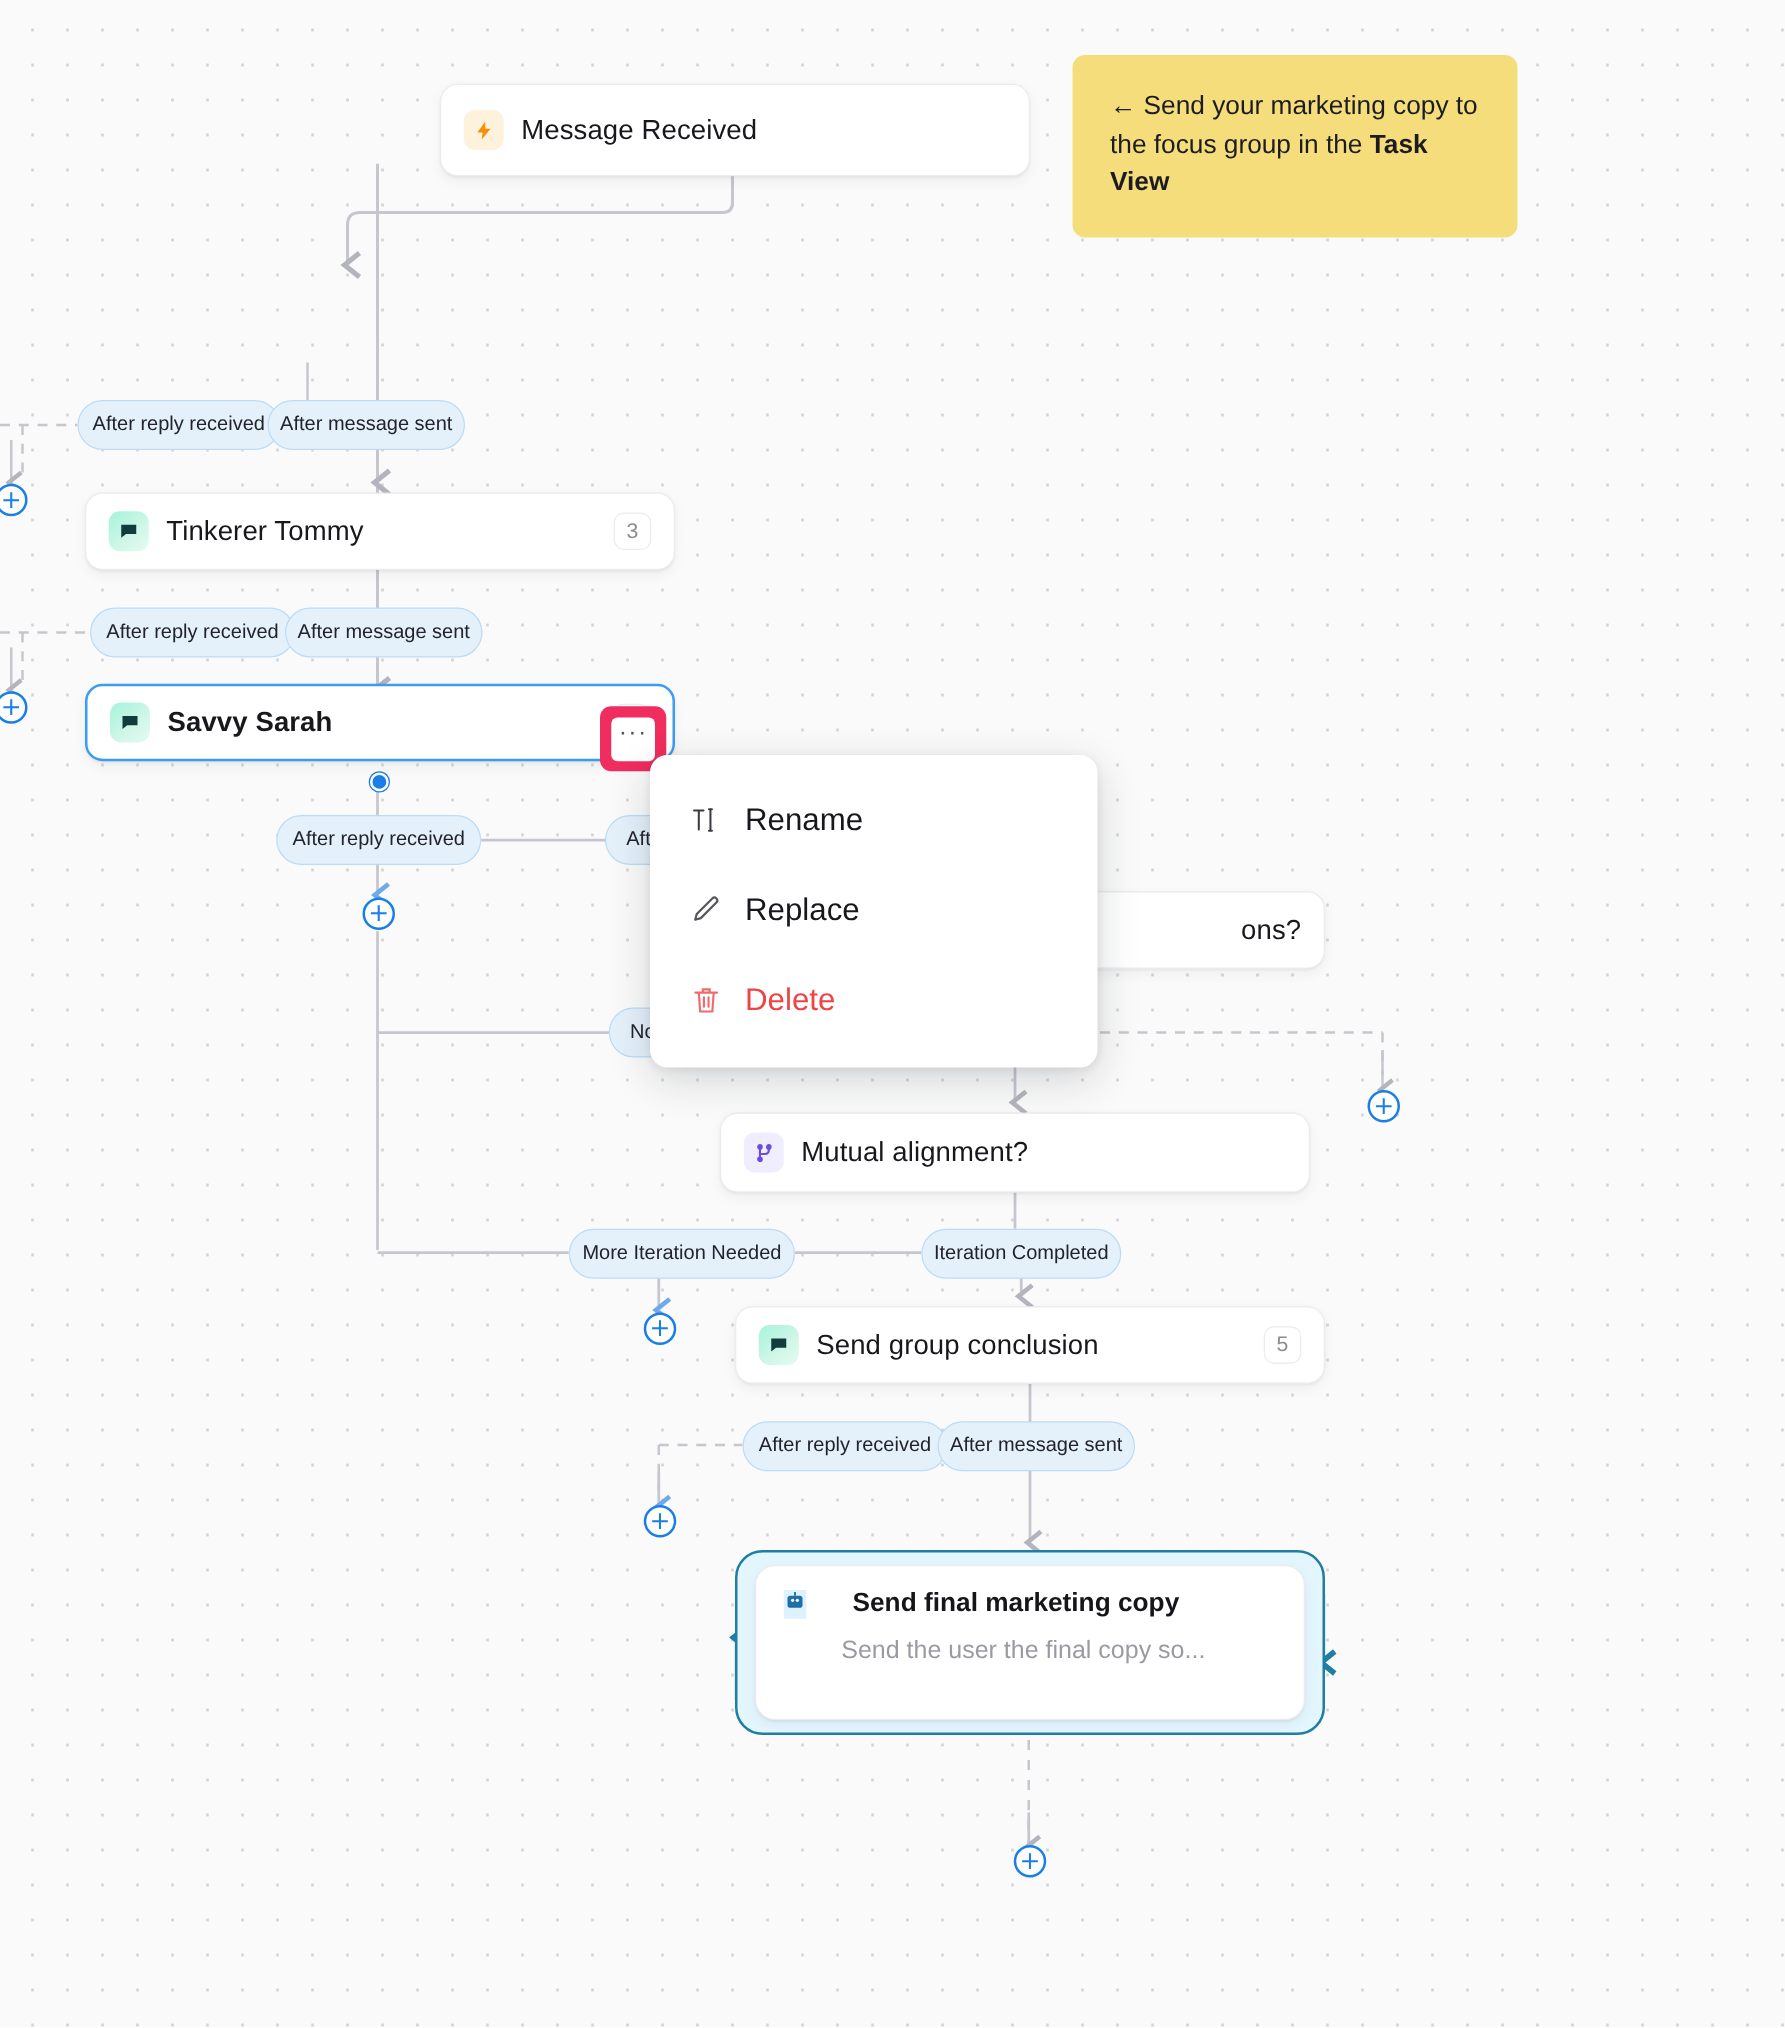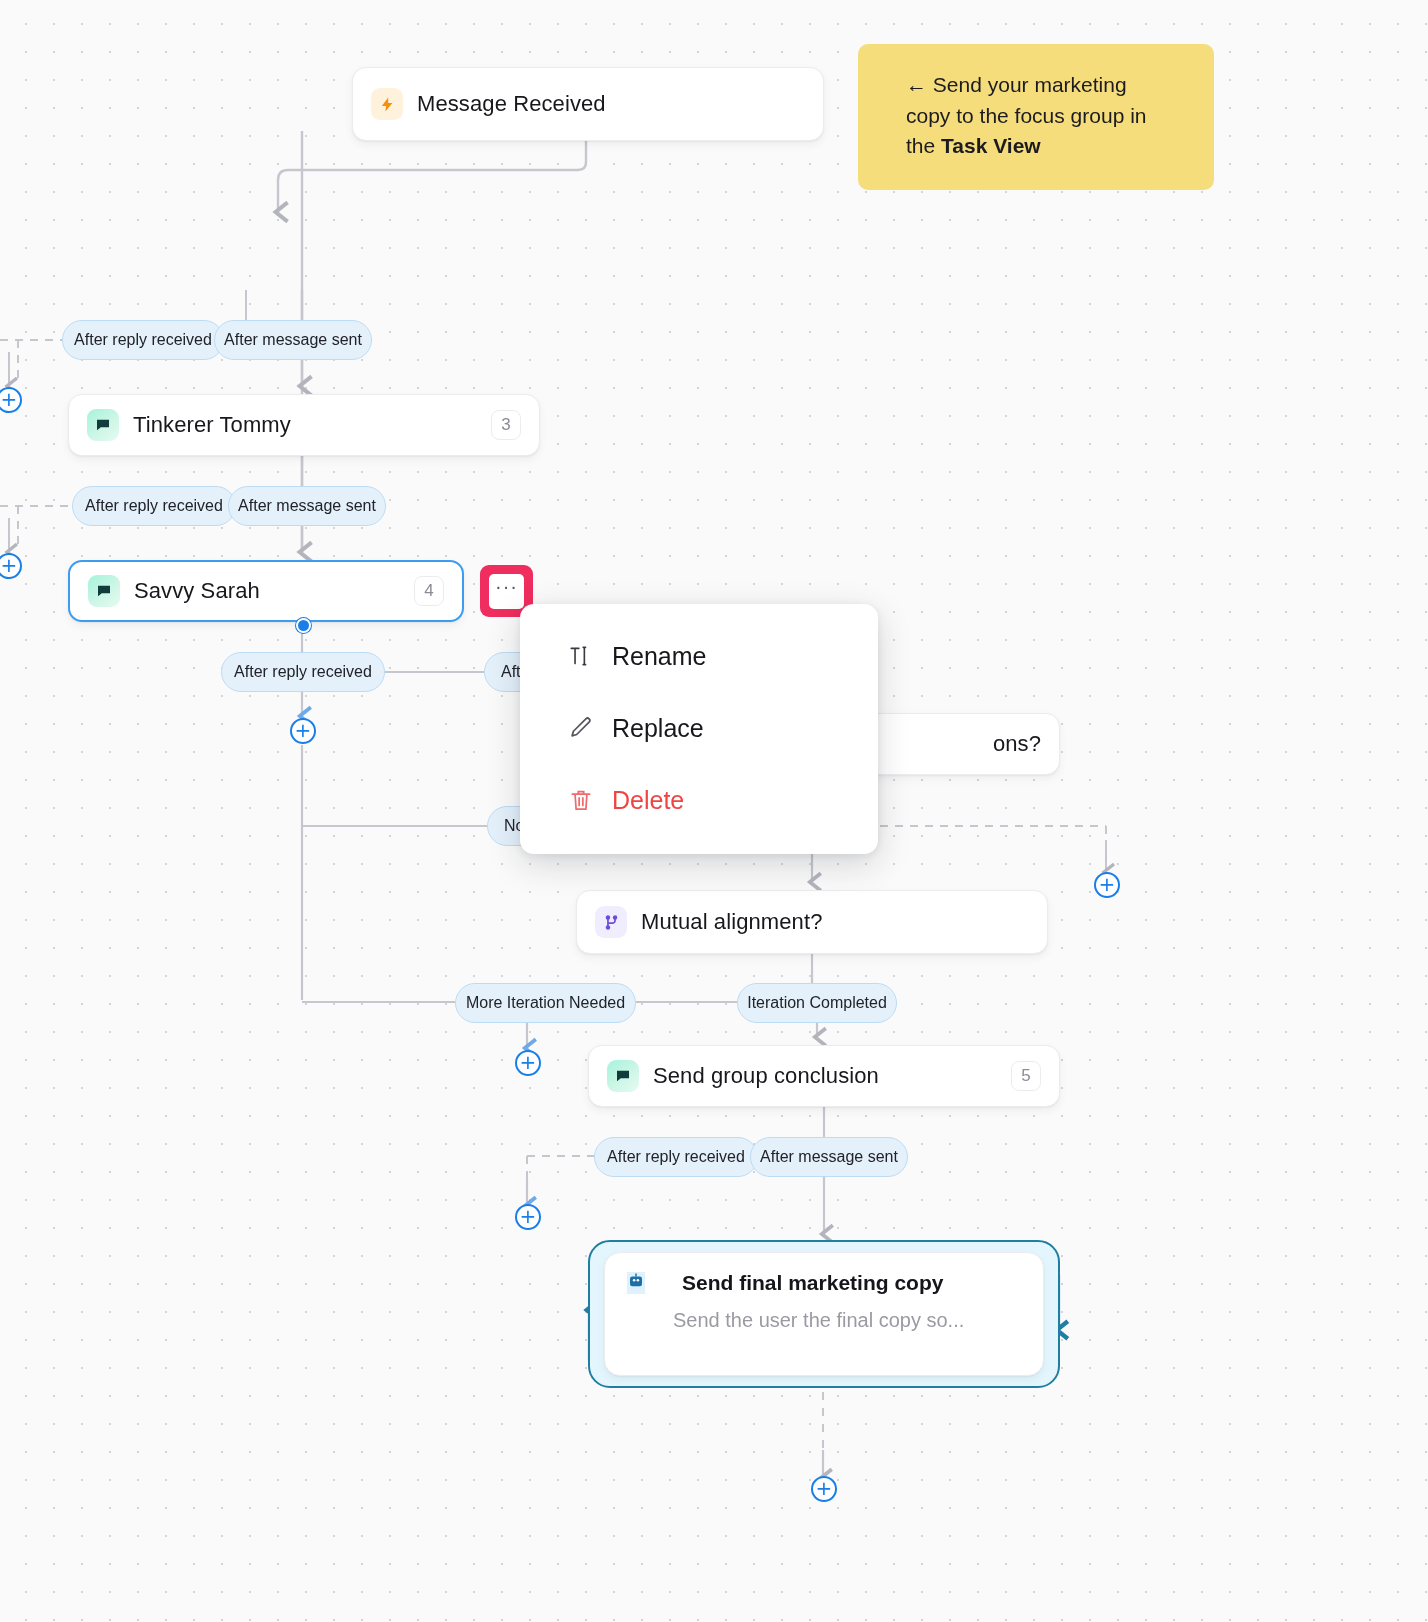--- a/index.html
+++ b/index.html
@@ -58,22 +58,22 @@
   .ico-chat    { background: linear-gradient(140deg,#a5f3dc 0%,#cdf6e6 55%,#e6fbf3 100%); }
   .ico-branch  { background: #f0edfe; }
   .ico-bot     { background: #def1fd; }
 
   
   #node-trigger { left: 352px; top: 67px; width: 472px; height: 74px; border-radius: 14px; }
 
   
   #node-johnny { left: 44px;  top: 228px; width: 472px; height: 62px; }
   #node-tommy  { left: 68px;  top: 394px; width: 472px; height: 62px; align-items: center; }
-  #node-sarah  { left: 68px;  top: 560px; width: 396px; height: 62px;
-                 border: 2px solid #3b9cf0; }
+  #node-sarah  { left: 68px;  top: 547px; width: 472px; height: 62px;
+                 border: 2px solid #3b9cf0; font-weight: bold; }
   #node-conclusion { left: 588px; top: 1045px; width: 472px; height: 62px; }
 
   
   #node-objections { left: 588px; top: 713px; width: 472px; height: 62px; }
   #node-objections .title { position: absolute; right: 18px; }
 
   
   #node-align { left: 576px; top: 890px; width: 472px; height: 64px; }
 
   
@@ -126,21 +126,21 @@
     font-family: "DejaVu Sans", sans-serif;
     padding-bottom: 2px;
   }
 
   
   #tooltip {
     position: absolute;
     left: 858px; top: 44px; width: 356px; height: 146px;
     background: #f5dd7c;
     border-radius: 10px;
-    padding: 26px 48px;
+    padding: 26px 30px;
     font-size: 21px;
     line-height: 1.46;
     color: #1c1c20;
   }
   #tooltip b { font-weight: bold; }
 
   
   #dots-highlight {
     position: absolute;
     left: 480px; top: 565px; width: 53px; height: 52px;
@@ -157,21 +157,21 @@
     padding-bottom: 9px;
   }
 
   
   #ctx-menu {
     position: absolute;
     left: 520px; top: 604px; width: 358px; height: 250px;
     background: #ffffff;
     border-radius: 14px;
     box-shadow: 0 10px 34px rgba(16,24,40,.16), 0 2px 8px rgba(16,24,40,.08);
-    padding: 16px 16px;
+    padding: 16px 0;
   }
   .ctx-item {
     height: 72px;
     display: flex; align-items: center;
     padding: 0 32px;
     font-size: 25px;
     color: #17171c;
   }
   .ctx-item .ci { width: 44px; flex: 0 0 auto; display: flex; align-items: center; }
   .ctx-item.danger { color: #ef4444; }

